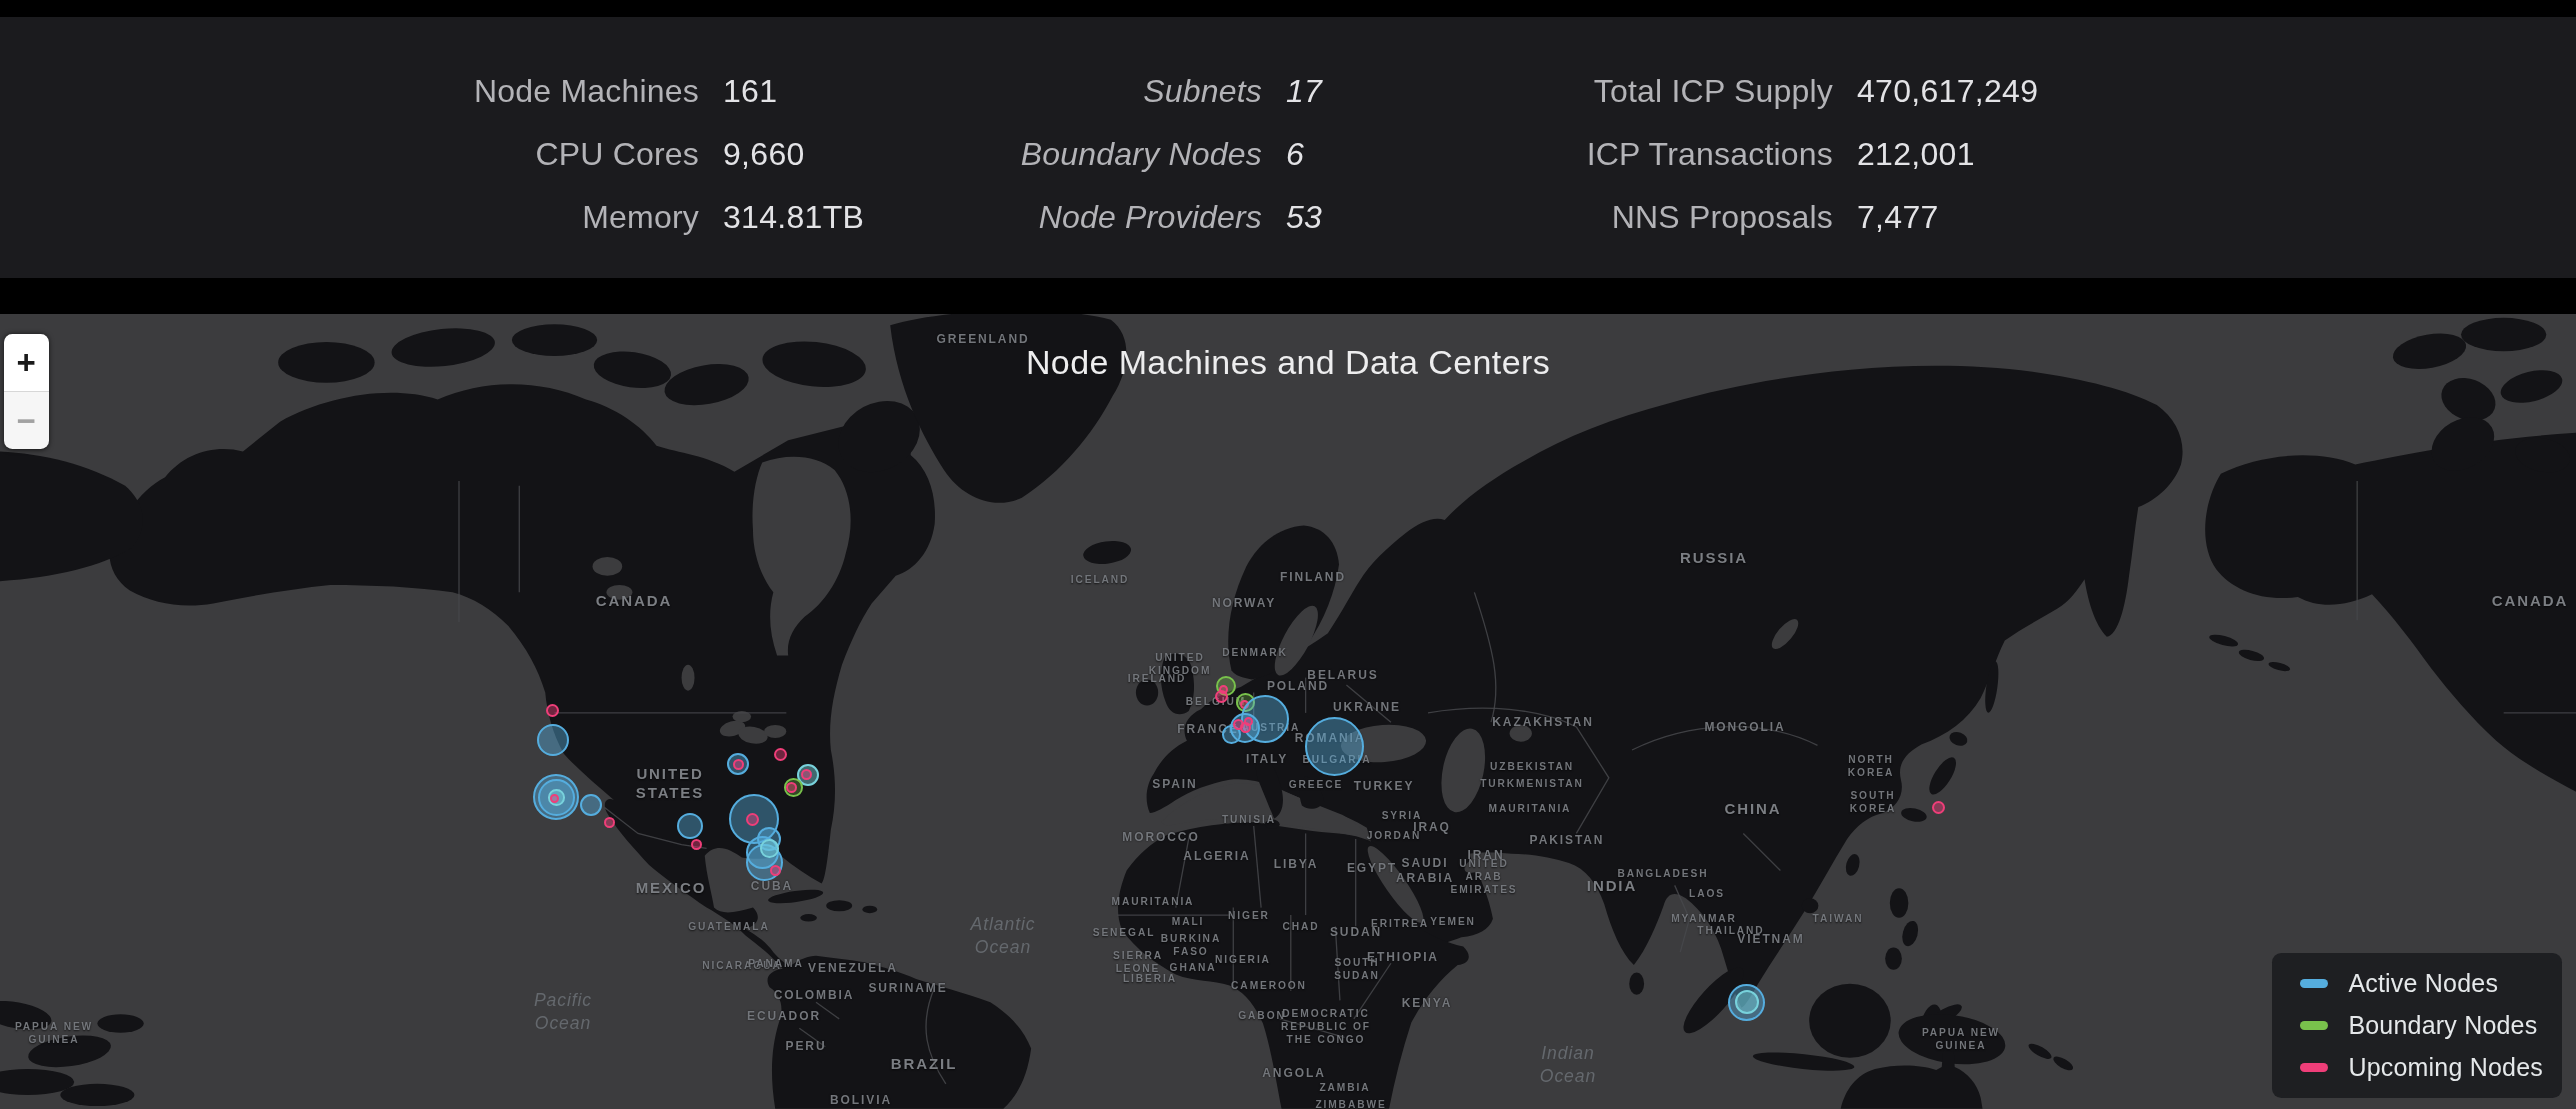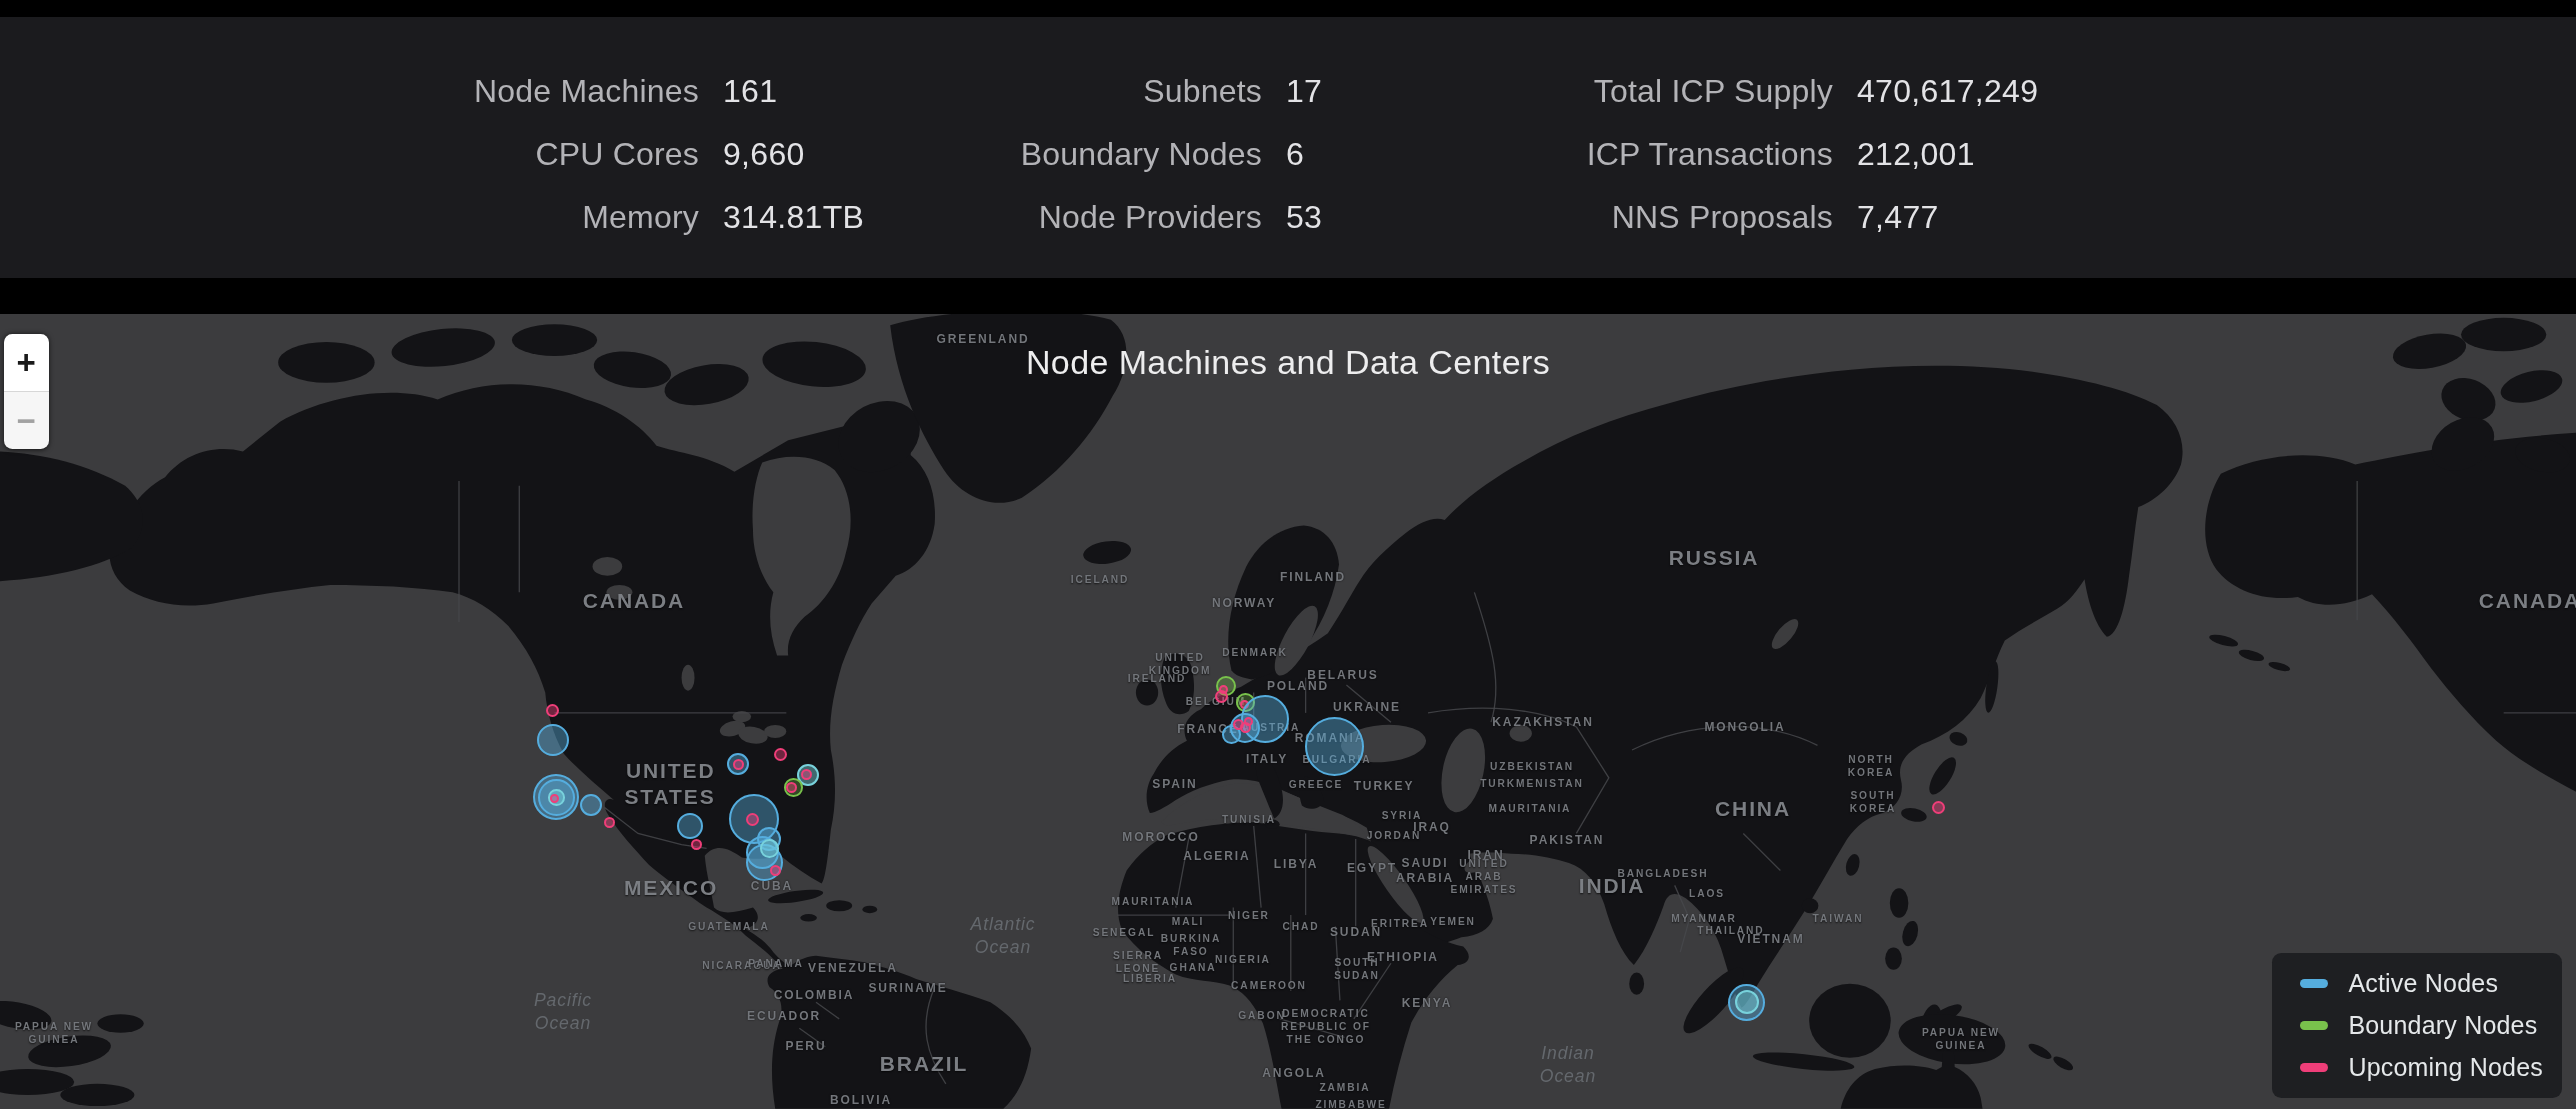--- a/index.html
+++ b/index.html
@@ -3,21 +3,21 @@
 <meta charset="utf-8">
 <style>
   html,body{margin:0;padding:0;background:#000;}
   body{width:2576px;height:1109px;overflow:hidden;position:relative;
        font-family:"Liberation Sans","DejaVu Sans",sans-serif;}
 
   
   #stats-panel{position:absolute;left:0;top:16.7px;width:2576px;height:261px;background:#1b1b1e;}
   .stat-col{position:absolute;top:43px;}
   .stat-col.c1{left:235px;}
-  .stat-col.c2{left:798px;}
+  .stat-col.c2{left:798px;font-style:italic;}
   .stat-col.c3{left:1369px;}
   .stat-row{display:flex;height:63px;align-items:center;}
   .stat-label{width:464px;text-align:right;font-size:32px;color:#b3b3b7;letter-spacing:0.2px;}
   .stat-value{margin-left:24px;font-size:32px;font-weight:500;color:#e3e3e6;letter-spacing:0.3px;}
 
   
   #map{position:absolute;left:0;top:314px;width:2576px;height:795px;background:#3c3c3e;overflow:hidden;}
   #land-svg{position:absolute;left:0;top:0;}
   .land{fill:#131316;}
   .sea{fill:#3c3c3e;}
@@ -32,21 +32,21 @@
   .zoom-btn{width:45px;height:57px;background:#ffffff;display:flex;align-items:center;justify-content:center;
             font-size:33px;font-weight:700;color:#1a1a1a;cursor:pointer;}
   .zoom-btn.out{background:#f6f6f6;color:#a2a2a2;border-top:0.9px solid #d7d7d7;font-weight:700;}
 
   
   .clabel{position:absolute;transform:translate(-50%,-50%);color:#73767b;font-weight:700;
           letter-spacing:1.9px;text-align:center;white-space:pre-line;line-height:1.25;
           text-shadow:0 0.9px 1.9px rgba(0,0,0,.7);}
   .clabel.s1{font-size:10.2px;}
   .clabel.s2{font-size:12px;}
-  .clabel.s3{font-size:21px;color:#7b7e83;text-align:right;}
+  .clabel.s3{font-size:15px;color:#7b7e83;}
   .olabel{position:absolute;transform:translate(-50%,-50%);color:#64686d;font-style:italic;
           font-size:17.6px;letter-spacing:0.9px;text-align:center;white-space:pre-line;line-height:1.3;}
 
   
   .bub{position:absolute;border-radius:50%;box-sizing:border-box;}
   .bub.active{border:2.8px solid #55adde;background:rgba(85,173,222,.42);}
   .bub.light{border:2.8px solid #78d2dc;background:rgba(120,210,220,.45);}
   .bub.boundary{border:2.8px solid #79c24c;background:rgba(121,194,76,.32);}
   .bub.upcoming{border:2.8px solid #ef3e79;background:rgba(239,62,121,.42);}
 

